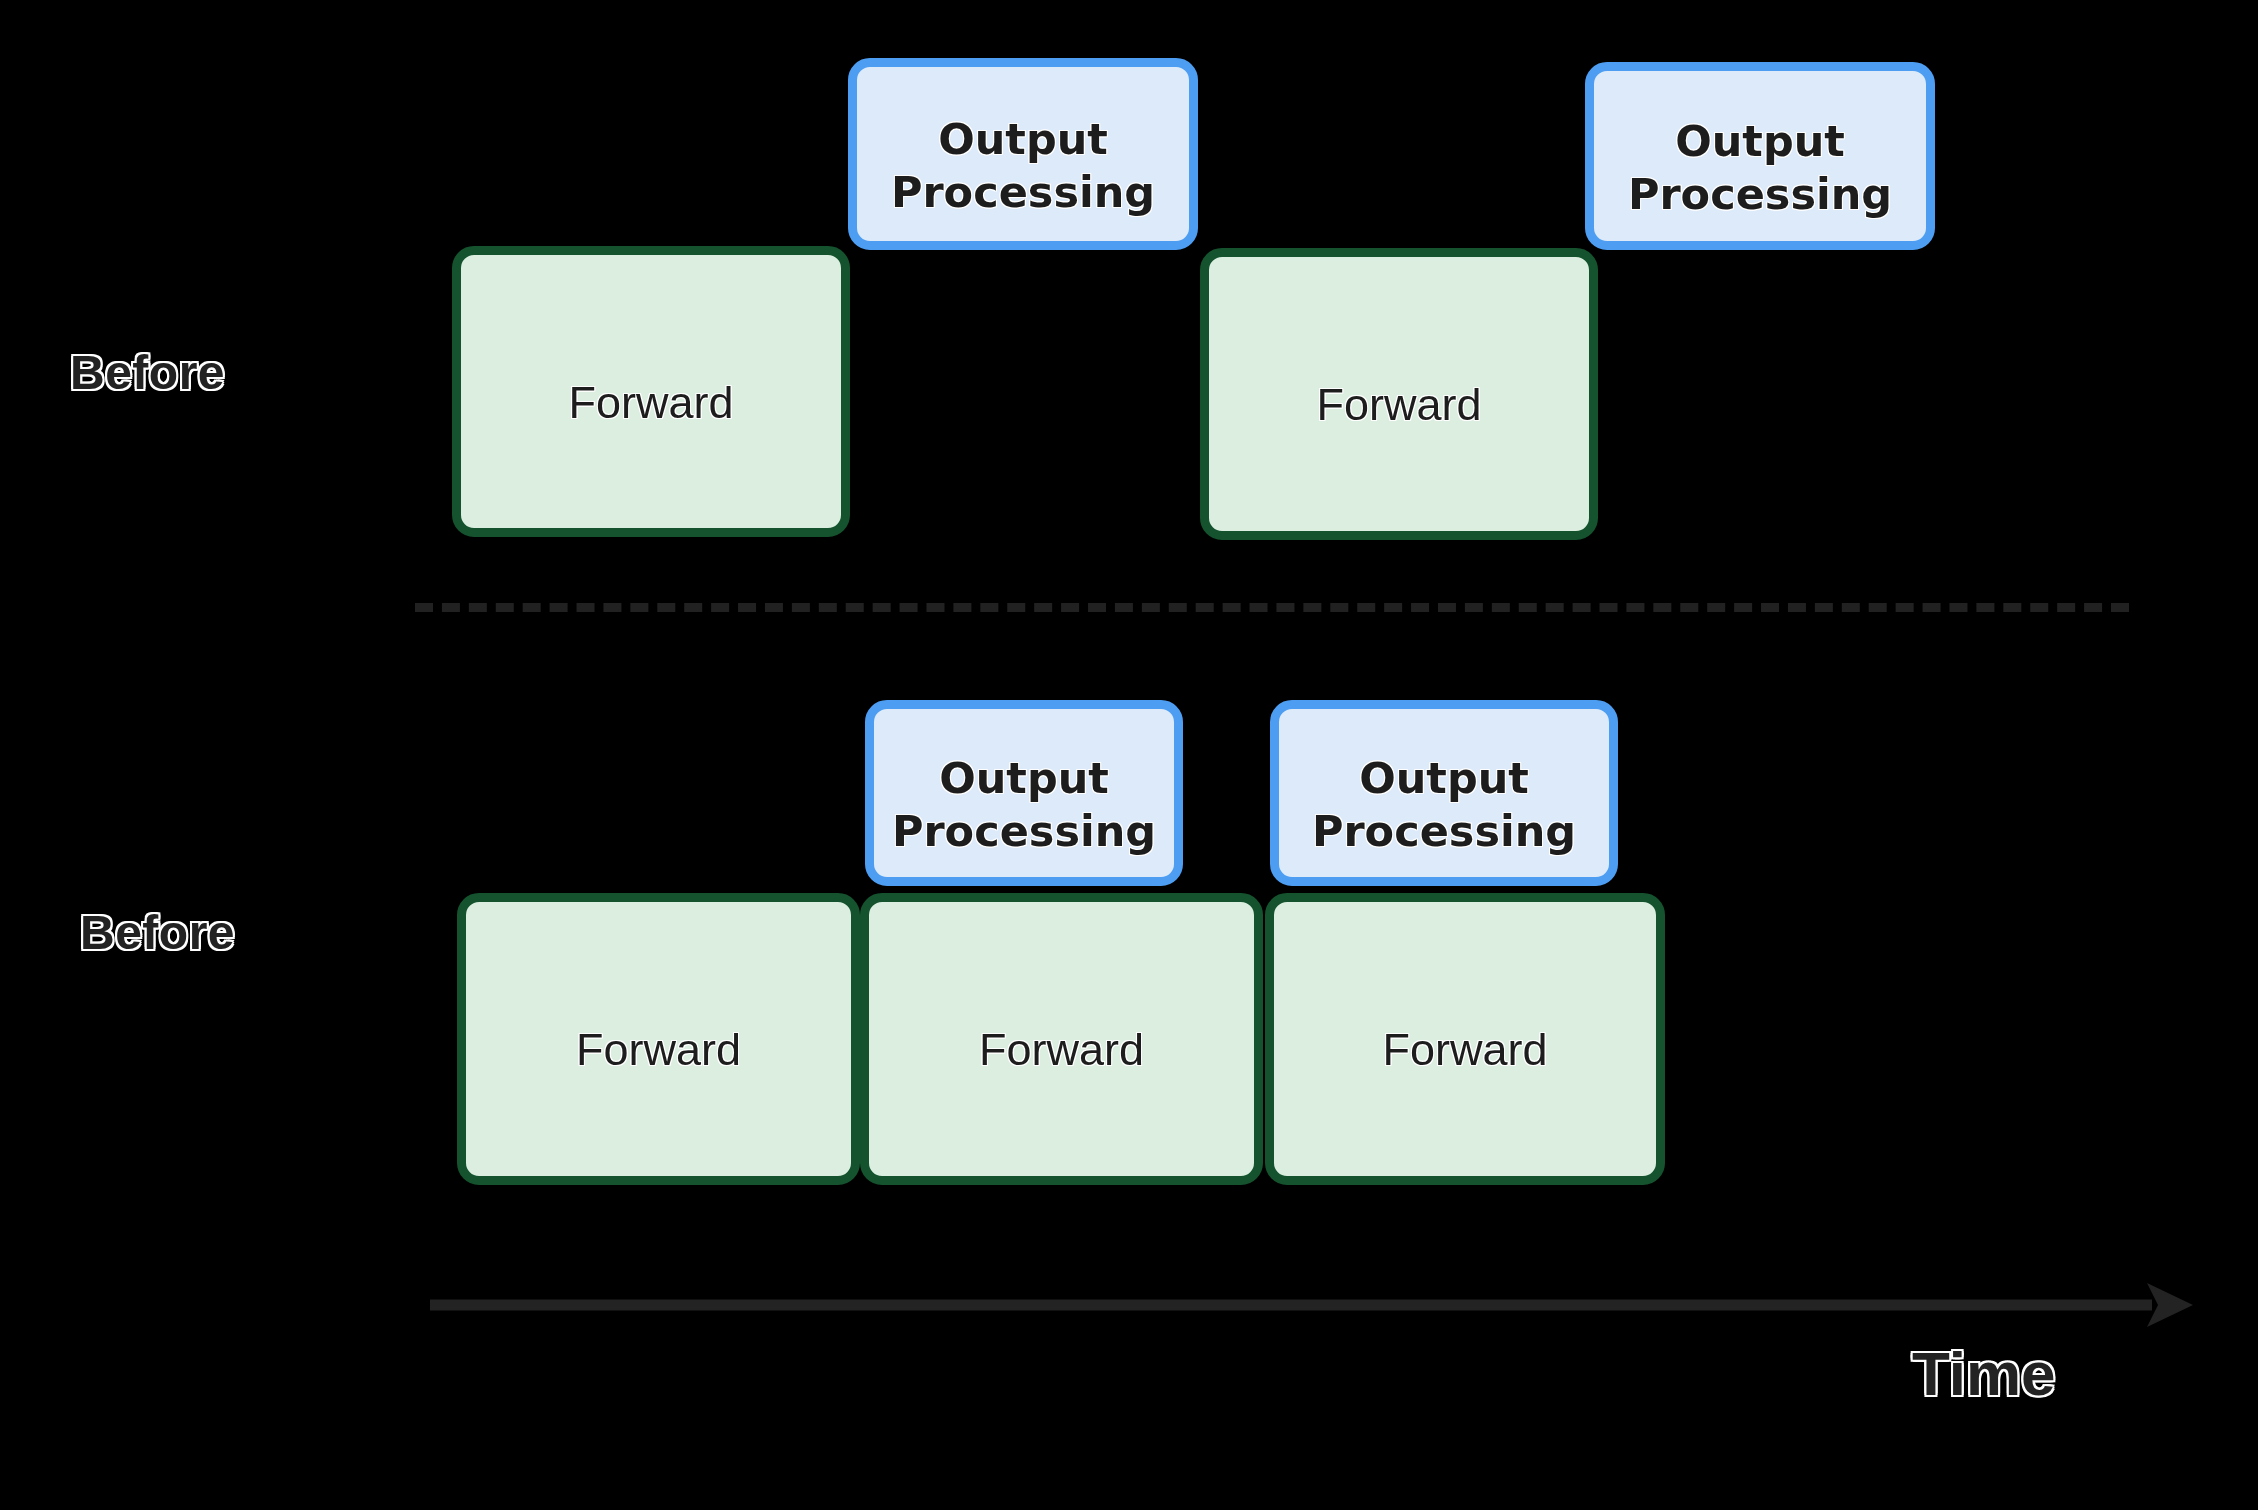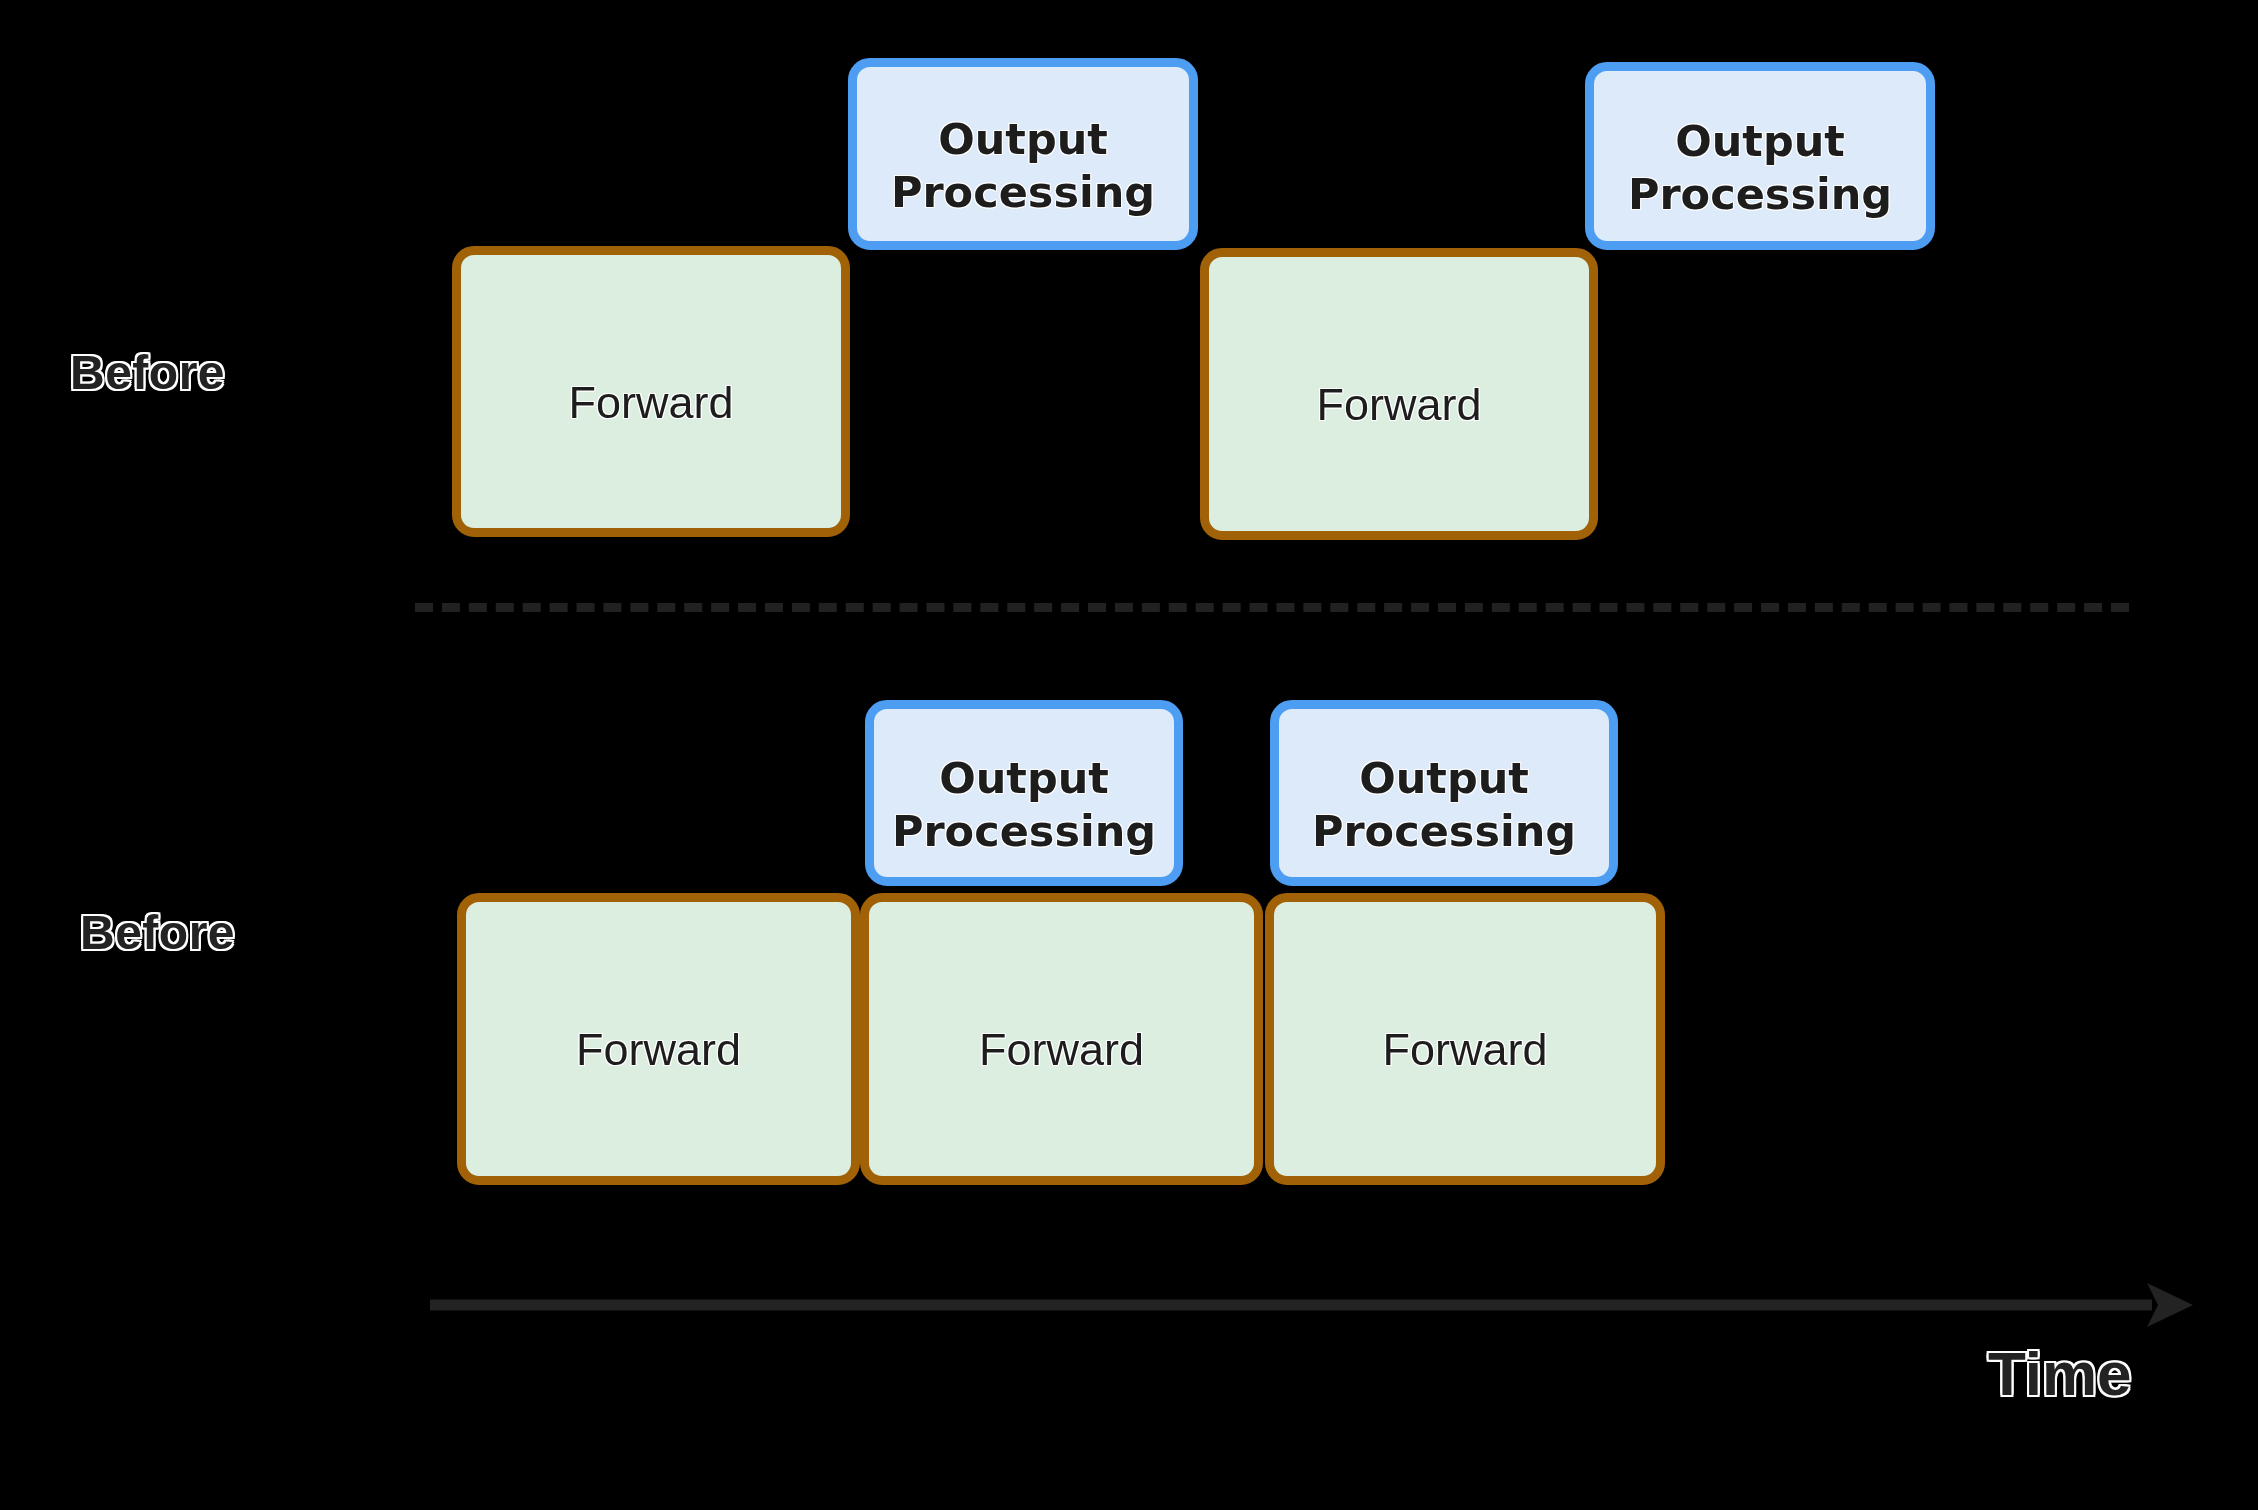--- a/index.html
+++ b/index.html
@@ -21,21 +21,21 @@
     display:block;
     text-shadow:
       -1px -1px 0 #ffffff, 1px -1px 0 #ffffff,
       -1px  1px 0 #ffffff, 1px  1px 0 #ffffff,
        0px  1px 0 #ffffff, 0px -1px 0 #ffffff,
        1px  0px 0 #ffffff,-1px  0px 0 #ffffff;
     margin-top: 23px;
   }
   .fwd{
     background:#dbeee0;
-    border:9px solid #a16207;
+    border:9px solid #14532d;
     border-radius:22px;
     font-size:45px;
     font-weight:400;
   }
   .outp{
     background:#ddeaf9;
     border:9px solid #4d9ef2;
     border-radius:22px;
     font-size:43px;
     font-weight:700;
@@ -139,15 +139,15 @@
     <span class="lbl">Forward</span>
   </div>
 
   <div class="axis" id="time-arrow" style="left: 430px; top: 1281px;">
     <svg id="time-arrow-svg" width="1765" height="48" viewBox="0 0 1765 48">
       <line x1="0" y1="24" x2="1722" y2="24" stroke="#232323" stroke-width="11"></line>
       <path d="M1717 2 L1763 24 L1717 46 L1728 24 Z" fill="#232323"></path>
     </svg>
   </div>
 
-  <div class="timelabel" id="time-label" style="left: 1988px; top: 1338px;">Time</div>
+  <div class="timelabel" id="time-label" style="left: 1912px; top: 1338px;">Time</div>
 
 </div>
 
 </body></html>

